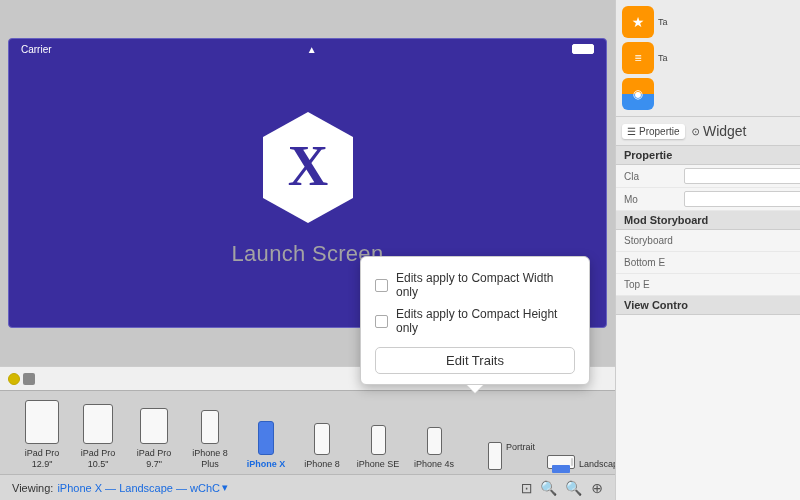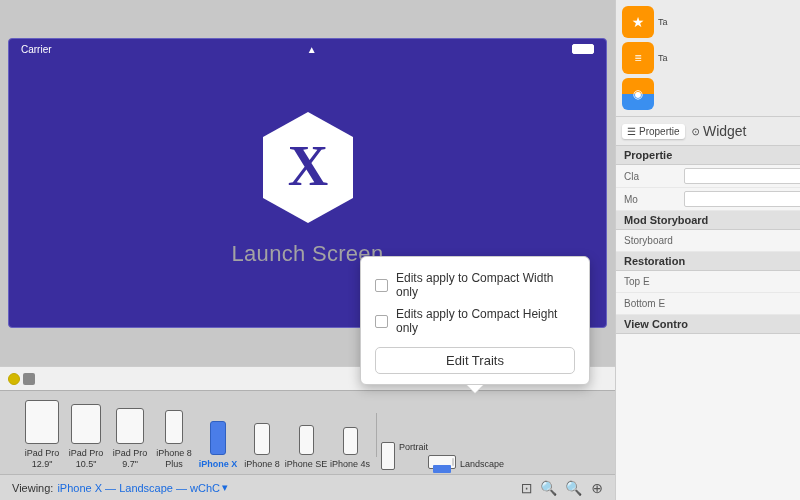--- a/index.html
+++ b/index.html
@@ -175,20 +175,21 @@
       background: #d0d0d0;
       border-top: 1px solid #b0b0b0;
       display: flex;
       flex-direction: column;
     }
 
     .device-list {
       display: flex;
       align-items: flex-end;
       padding: 8px 20px 4px;
+      gap: 12px;
       flex: 1;
     }
 
     .device-item {
       display: flex;
       flex-direction: column;
       align-items: center;
       gap: 4px;
       cursor: pointer;
       min-width: 44px;
@@ -666,27 +667,26 @@
         <span class="inspector-row-label">Mo</span>
         <input class="inspector-row-input" type="text" value="" style="">
       </div>
 
       <div class="inspector-section-header">Mod Storyboard</div>
 
       <div class="inspector-row">
         <span class="inspector-row-label">Storyboard</span>
       </div>
 
-      <div class="inspector-section-header">Restoration</div>
+
+      <div class="inspector-row">
+        <span class="inspector-row-label">Bottom E</span>
+      </div>
 
       <div class="inspector-row">
         <span class="inspector-row-label">Top E</span>
-      </div>
-
-      <div class="inspector-row">
-        <span class="inspector-row-label">Bottom E</span>
       </div>
 
       <div class="inspector-section-header">View Contro</div>
 
     </div>
   </div>
 </div>
 
 </body></html>

